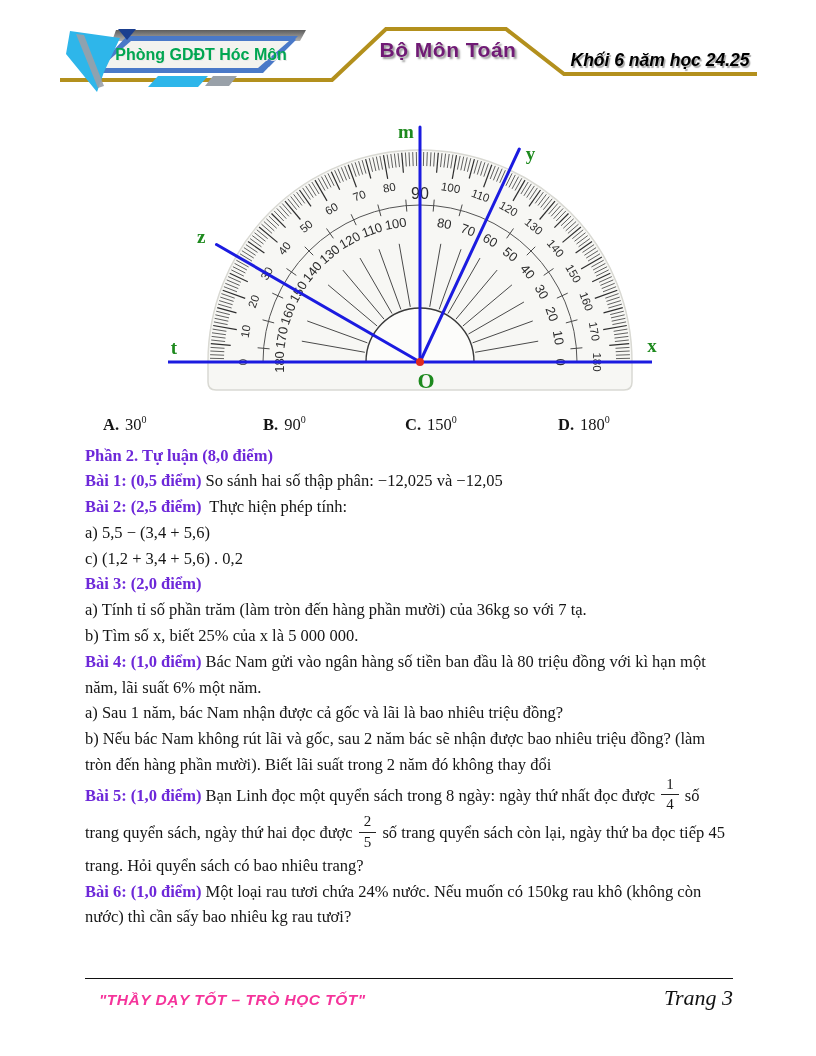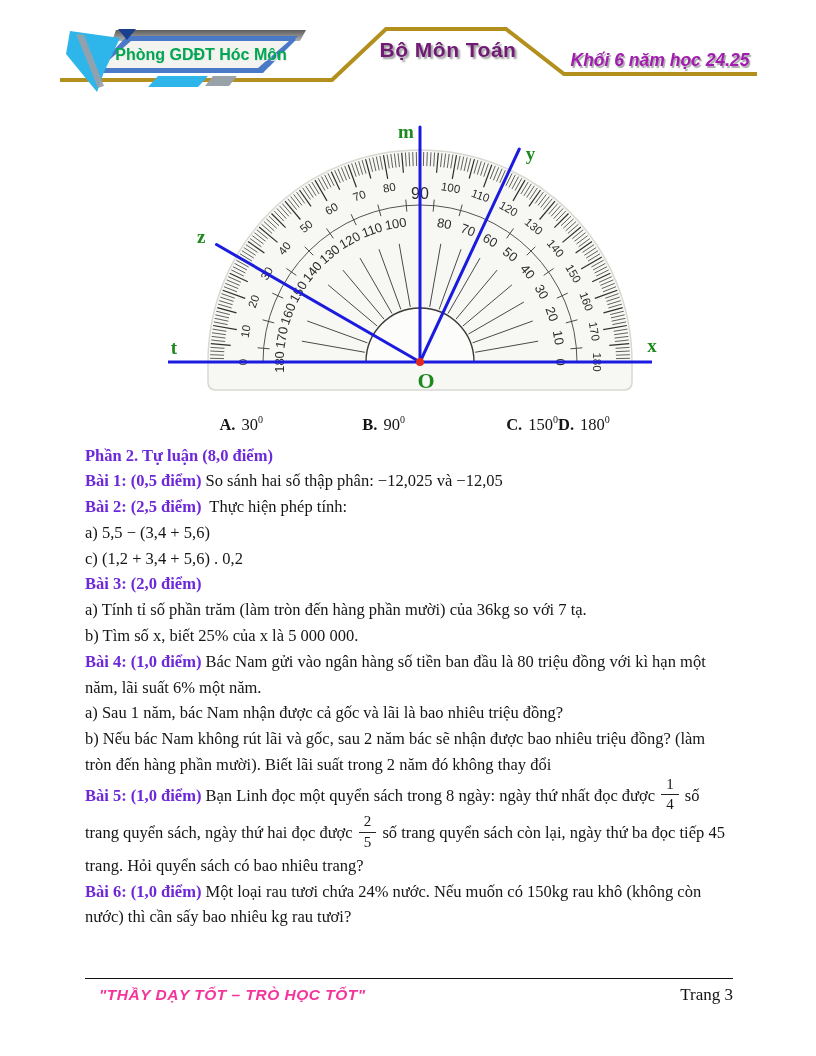--- a/index.html
+++ b/index.html
@@ -8,28 +8,28 @@
   .page{position:relative;width:816px;height:817px;}
 
   
   .hdr{position:relative;width:816px;height:100px;}
   .hdr svg{position:absolute;left:0;top:0;}
   .hdr-text{position:absolute;white-space:nowrap;font-family:"Liberation Sans",sans-serif;font-weight:bold;}
   .hdr-dept{left:112px;top:46px;width:178px;text-align:center;font-size:16px;color:#00a651;
             text-shadow:1px 1px 0 #e8e8e8;}
   .hdr-subj{left:367px;top:38px;width:162px;text-align:center;font-size:21px;color:#701a75;
             letter-spacing:.5px;text-shadow:2px 2px 2px #9a9a9a;}
-  .hdr-grade{left:560px;top:50px;width:200px;text-align:center;font-size:17.5px;color:#a21caf;
+  .hdr-grade{left:560px;top:50px;width:200px;text-align:center;font-size:17.5px;color:#000000;
              font-style:italic;text-shadow:1.5px 1.5px 1px #a8a8a8;}
 
   
   .figure{margin:10px 0 0 150px;width:520px;height:300px;position:relative;}
 
   
-  .answers{margin:4px 0 0 85px;width:660px;padding-left:18px;display:flex;font-size:16.5px;text-align:right;}
+  .answers{margin:4px 0 0 85px;width:660px;padding-left:18px;display:flex;font-size:16.5px;}
   .answers .opt{display:inline-block;}
   .answers .opt b{margin-right:6px;}
   .answers .opt:nth-child(1){width:160px;}
   .answers .opt:nth-child(2){width:142px;}
   .answers .opt:nth-child(3){width:153px;}
   sup{font-size:10px;}
 
   
   .content{margin:8px 0 0 85px;width:648px;font-size:16.5px;line-height:25.8px;}
   .content p{margin:0;}
@@ -38,21 +38,21 @@
         font-size:15px;padding:0 2px;position:relative;top:-2px;}
   .frac .num{display:block;border-bottom:1.3px solid #222;padding:0 5px 1px;}
   .frac .den{display:block;padding-top:1px;}
   .b5{line-height:25.8px;}
 
   
   .footer{position:absolute;left:85px;top:978px;width:648px;border-top:1.7px solid #111;
           padding-top:6px;display:flex;justify-content:space-between;align-items:baseline;}
   .motto{font-family:"Liberation Sans",sans-serif;font-style:italic;font-weight:bold;
          font-size:15.5px;color:#f5349b;letter-spacing:.5px;padding-left:14px;}
-  .pageno{font-size:17px;color:#111;}
+  .pageno{font-size:22px;font-style:italic;color:#111;}
 </style>
 </head>
 <body>
 
 <div class="page">
 
   <div class="hdr">
     <svg width="816" height="100" viewBox="0 0 816 100">
       <defs>
         <linearGradient id="gbar" x1="0" y1="0" x2="0" y2="1">

